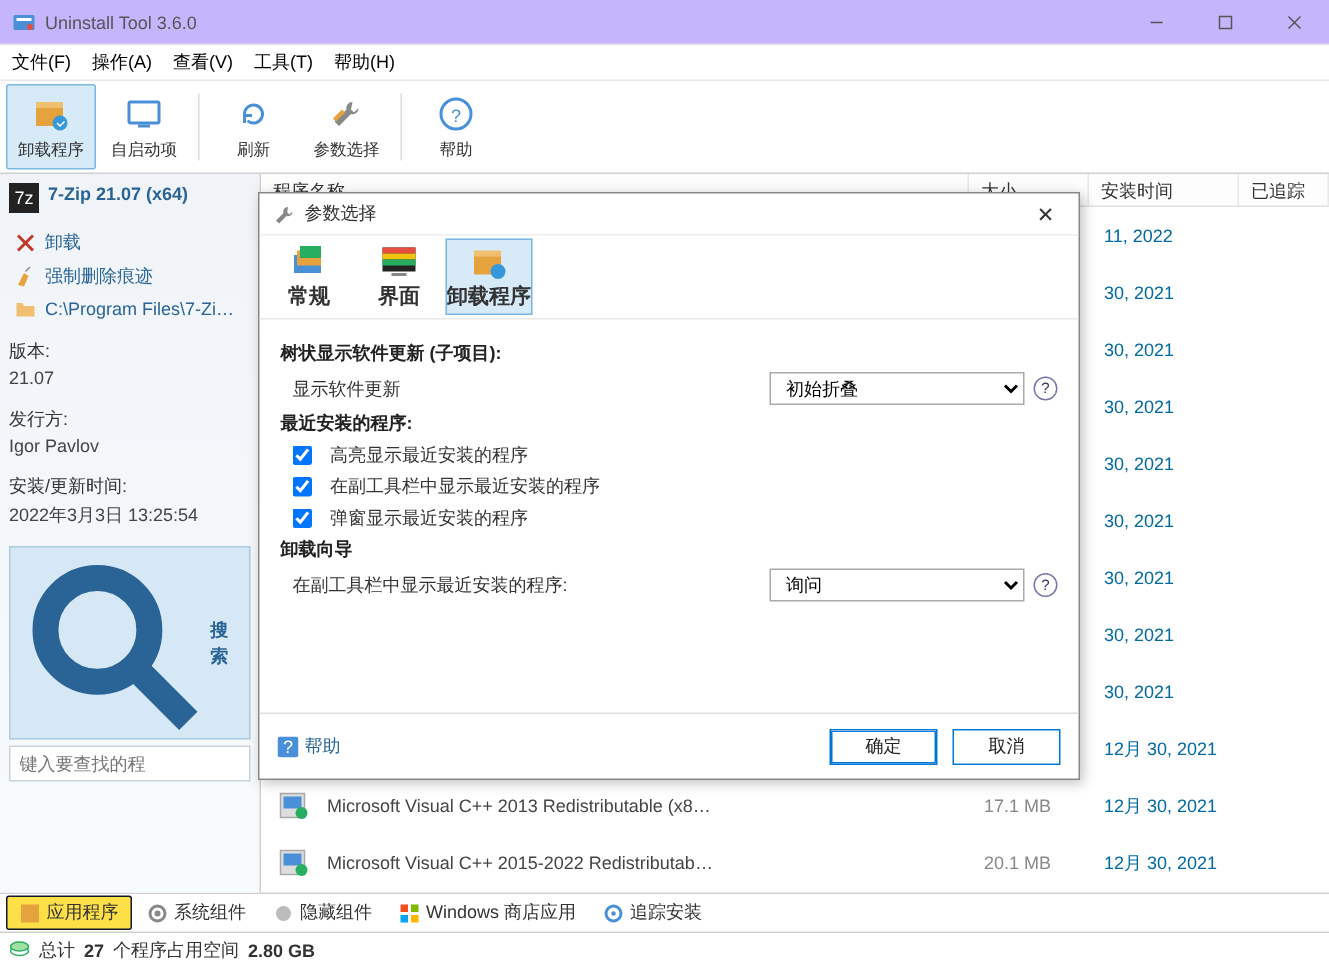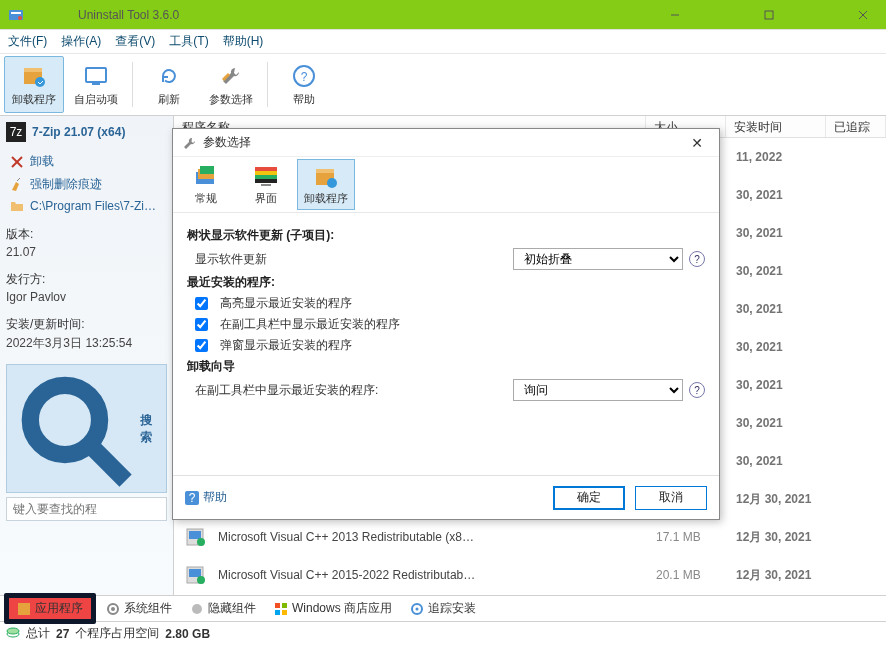--- a/index.html
+++ b/index.html
@@ -1,39 +1,39 @@
 <!DOCTYPE html>
 <html><head>
 <meta charset="utf-8">
 <style>
 * { box-sizing: border-box; margin: 0; padding: 0; font-family: "Microsoft YaHei", "Segoe UI", sans-serif; font-size: 12px; }
 body { background: #fff; width: 886px; height: 653px; overflow: hidden; position: relative; }
 
 
-.titlebar { height: 30px; background: #84cc16; border-bottom: 1px solid #e0e0e0; display: flex; align-items: center; padding-left: 8px; gap: 48px; }
+.titlebar { height: 30px; background: #c4b5fd; border-bottom: 1px solid #e0e0e0; display: flex; align-items: center; padding-left: 8px; }
 .titlebar .app-icon { width: 16px; height: 16px; margin-right: 6px; }
 .titlebar .title { color: #555; flex: 1; }
 .winbtn { width: 46px; height: 30px; display: flex; align-items: center; justify-content: center; color: #555; }
 
 
 .menubar { height: 24px; display: flex; align-items: center; padding: 0 8px; gap: 14px; border-bottom: 1px solid #e8e8e8; }
-.menubar span { color: #0c4a6e; }
+.menubar span { color: #000000; }
 
 
 .toolbar { height: 62px; border-bottom: 1px solid #d0d0d0; display: flex; padding: 2px 4px; gap: 2px; }
 .tool-btn { width: 60px; display: flex; flex-direction: column; align-items: center; justify-content: center; gap: 2px; border: 1px solid transparent; border-radius: 2px; }
 .tool-btn.active { background: #d6eaf8; border: 1px solid #7ab8e0; }
 .tool-btn .ticon { width: 28px; height: 28px; }
 .tool-btn span { color: #333; font-size: 11px; }
 .tool-sep { width: 1px; background: #ddd; margin: 6px 4px; }
 
 
 .main { display: flex; height: 479px; }
 .sidebar { width: 174px; background: linear-gradient(#f0f4f8, #f8fbfd); border-right: 1px solid #d0d0d0; padding: 6px; overflow: hidden; display: flex; flex-direction: column; }
-.app-head { display: flex; align-items: center; gap: 6px; margin-bottom: 8px; }
+.app-head { display: flex; gap: 6px; margin-bottom: 8px; }
 .app-head .sevz { width: 20px; height: 20px; }
 .app-head .nm { color: #2a6496; font-weight: bold; }
 .side-link { display: flex; align-items: center; gap: 6px; color: #2a6496; padding: 3px 0 3px 4px; }
 .side-link .sicon { width: 14px; height: 14px; }
 .side-label { color: #333; font-weight: normal; margin-top: 10px; }
 .side-val { color: #444; margin: 2px 0 2px 0; }
 .search-head { display: flex; align-items: center; gap: 6px; background: #d6e8f5; border: 1px solid #b0cce0; padding: 3px 6px; margin-top: 10px; }
 .search-head span { color: #2a6496; font-weight: bold; }
 .search-input { width: 100%; border: 1px solid #c8d4dc; padding: 4px 6px; margin-top: 4px; color: #999; }
 
@@ -42,45 +42,45 @@
 .list-header div { padding: 3px 8px; border-right: 1px solid #e8e8e8; }
 .lh-name { flex: 1; }
 .lh-size { width: 80px; }
 .lh-date { width: 100px; }
 .lh-track { width: 60px; }
 .list { flex: 1; overflow: hidden; }
 .row { display: flex; align-items: center; height: 38px; padding-left: 10px; }
 .row .ricon { width: 24px; height: 24px; margin-right: 10px; }
 .row .rname { flex: 1; color: #444; white-space: nowrap; overflow: hidden; text-overflow: ellipsis; }
 .row .rsize { width: 80px; color: #888; }
-.row .rdate { width: 100px; color: #737373; font-weight: bold; }
+.row .rdate { width: 100px; color: #0369a1; }
 .row .rtrack { width: 50px; }
 
 
 .tabs { height: 26px; border-top: 1px solid #d0d0d0; display: flex; align-items: center; padding: 0 4px; gap: 2px; }
 .tab { display: flex; align-items: center; gap: 4px; padding: 2px 8px; color: #333; }
-.tab.active { background: #ef4444; border: 5px solid #0f172a; border-radius: 2px; }
+.tab.active { background: #fde047; border: 1px solid #0f172a; border-radius: 2px; }
 .tab .tabicon { width: 14px; height: 14px; }
 
 
 .status { height: 24px; border-top: 1px solid #d0d0d0; display: flex; align-items: center; padding: 0 6px; color: #333; gap: 6px; }
 .status .disk { width: 14px; height: 14px; }
 .status b { font-weight: bold; }
 
 
 .dialog { position: absolute; left: 172px; top: 128px; width: 548px; height: 392px; background: #fff; border: 1px solid #888; box-shadow: 2px 2px 8px rgba(0,0,0,.25); display: flex; flex-direction: column; }
 .dlg-title { height: 28px; display: flex; align-items: center; padding: 0 8px; border-bottom: 1px solid #eee; }
 .dlg-title .dicon { width: 16px; height: 16px; margin-right: 6px; }
 .dlg-title .dt { flex: 1; color: #333; }
 .dlg-close { width: 28px; height: 22px; display: flex; align-items: center; justify-content: center; color: #333; font-size: 14px; }
 .dlg-tabs { height: 56px; display: flex; padding: 2px 4px; gap: 2px; border-bottom: 1px solid #e8e8e8; }
 .dlg-tab { width: 58px; display: flex; flex-direction: column; align-items: center; justify-content: center; gap: 1px; border: 1px solid transparent; }
 .dlg-tab.active { background: #d6eaf8; border: 1px solid #7ab8e0; }
 .dlg-tab .dticon { width: 26px; height: 26px; }
-.dlg-tab span { font-size: 11px; color: #333; }
+.dlg-tab span { font-size: 14px; color: #333; font-weight: bold; }
 
 .dlg-body { flex: 1; padding: 10px 14px; overflow: auto; }
 .section-title { font-weight: bold; color: #222; margin: 4px 0; }
 .opt-row { display: flex; align-items: center; margin: 4px 0 4px 8px; gap: 12px; }
 .opt-row label { color: #333; }
 .select { border: 1px solid #aaa; padding: 2px 6px; width: 170px; background: #fff; height: 22px; }
 .sel-wrap { display: flex; align-items: center; gap: 6px; margin-left: auto; }
 .help-circle { width: 16px; height: 16px; border-radius: 50%; border: 1px solid #77a; display: flex; align-items: center; justify-content: center; color: #336; font-size: 10px; }
 .layout-row { display: flex; align-items: center; }
 

